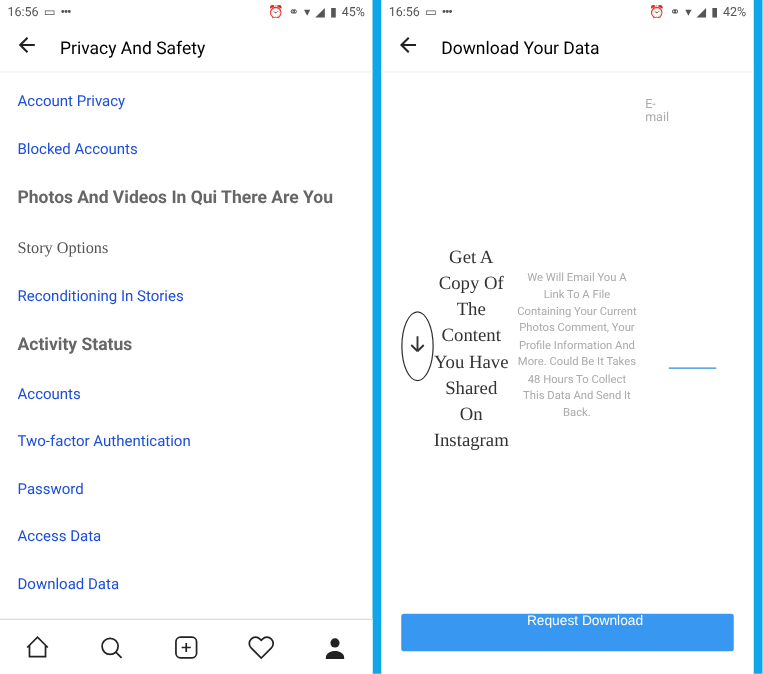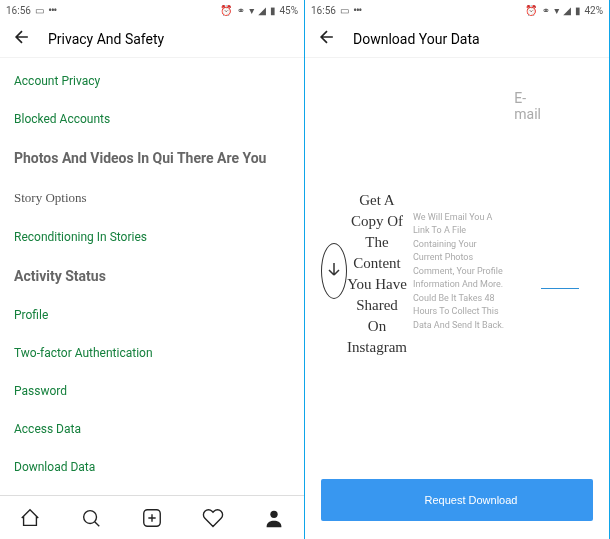--- a/index.html
+++ b/index.html
@@ -10,21 +10,21 @@
       height: 539px;
       background: #fff;
       overflow: hidden;
     }
     .phone {
       width: 305px;
       height: 539px;
       position: relative;
       display: flex;
       flex-direction: column;
-      border-right: 1px solid #0ea5e9;
+      border-right: 7px solid #0ea5e9;
     }
     .status-bar {
       height: 20px;
       display: flex;
       align-items: center;
       justify-content: space-between;
       padding: 0 6px;
       font-size: 10px;
       color: #555;
     }
@@ -52,21 +52,21 @@
       cursor: pointer;
     }
     .menu-list {
       flex: 1;
       overflow-y: auto;
       padding-top: 4px;
     }
     .menu-item {
       padding: 12px 14px;
       font-size: 12px;
-      color: #15803d;
+      color: #1d4ed8;
       cursor: pointer;
     }
     .menu-item.small {
       font-size: 14px;
       color: #666;
       font-weight: bold;
     }
     .menu-item.serif {
       font-family: Georgia, serif;
       font-size: 13px;
@@ -111,51 +111,50 @@
     .download-title {
       font-family: Georgia, serif;
       font-size: 15px;
       text-align: center;
       color: #333;
       line-height: 1.4;
       margin-bottom: 10px;
     }
     .download-desc {
       font-size: 9px;
+      text-align: center;
       color: #aaa;
       line-height: 1.5;
       padding: 0 6px;
       margin-bottom: 14px;
     }
     .email-field {
       width: 100%;
       border: none;
       border-bottom: 1px solid #2d8fd6;
       padding: 4px 2px;
       font-size: 10px;
       color: #aaa;
       outline: none;
     }
     .email-label {
       align-self: flex-start;
-      font-size: 14px;
+      font-size: 10px;
       color: #aaa;
       margin-bottom: 2px;
-      margin-top: 12px;
     }
     .request-btn {
       margin: 0 16px 18px 16px;
-      height: 42px;
+      height: 30px;
       background: #3897f0;
       color: #fff;
       font-size: 11px;
       border: none;
       border-radius: 2px;
       display: flex;
-      align-items: center;
       justify-content: center;
       cursor: pointer;
       padding-left: 28px;
     }
     .more-dots {
       letter-spacing: -1px;
       font-weight: bold;
     }
   </style>
 </head>
@@ -187,21 +186,21 @@
     <span class="header-title">Privacy And Safety</span>
   </div>
 
   <div class="menu-list">
     <div class="menu-item">Account Privacy</div>
     <div class="menu-item">Blocked Accounts</div>
     <div class="menu-item small">Photos And Videos In Qui There Are You</div>
     <div class="menu-item serif">Story Options</div>
     <div class="menu-item">Reconditioning In Stories</div>
     <div class="menu-item small">Activity Status</div>
-    <div class="menu-item">Profile</div>
+    <div class="menu-item">Accounts</div>
     <div class="menu-item">Two-factor Authentication</div>
     <div class="menu-item">Password</div>
     <div class="menu-item">Access Data</div>
     <div class="menu-item">Download Data</div>
 
   </div>
 
   <div class="bottom-nav">
     <div class="nav-icon">
       <svg width="22" height="22" viewBox="0 0 24 24" fill="none" stroke="#222" stroke-width="1.5">

